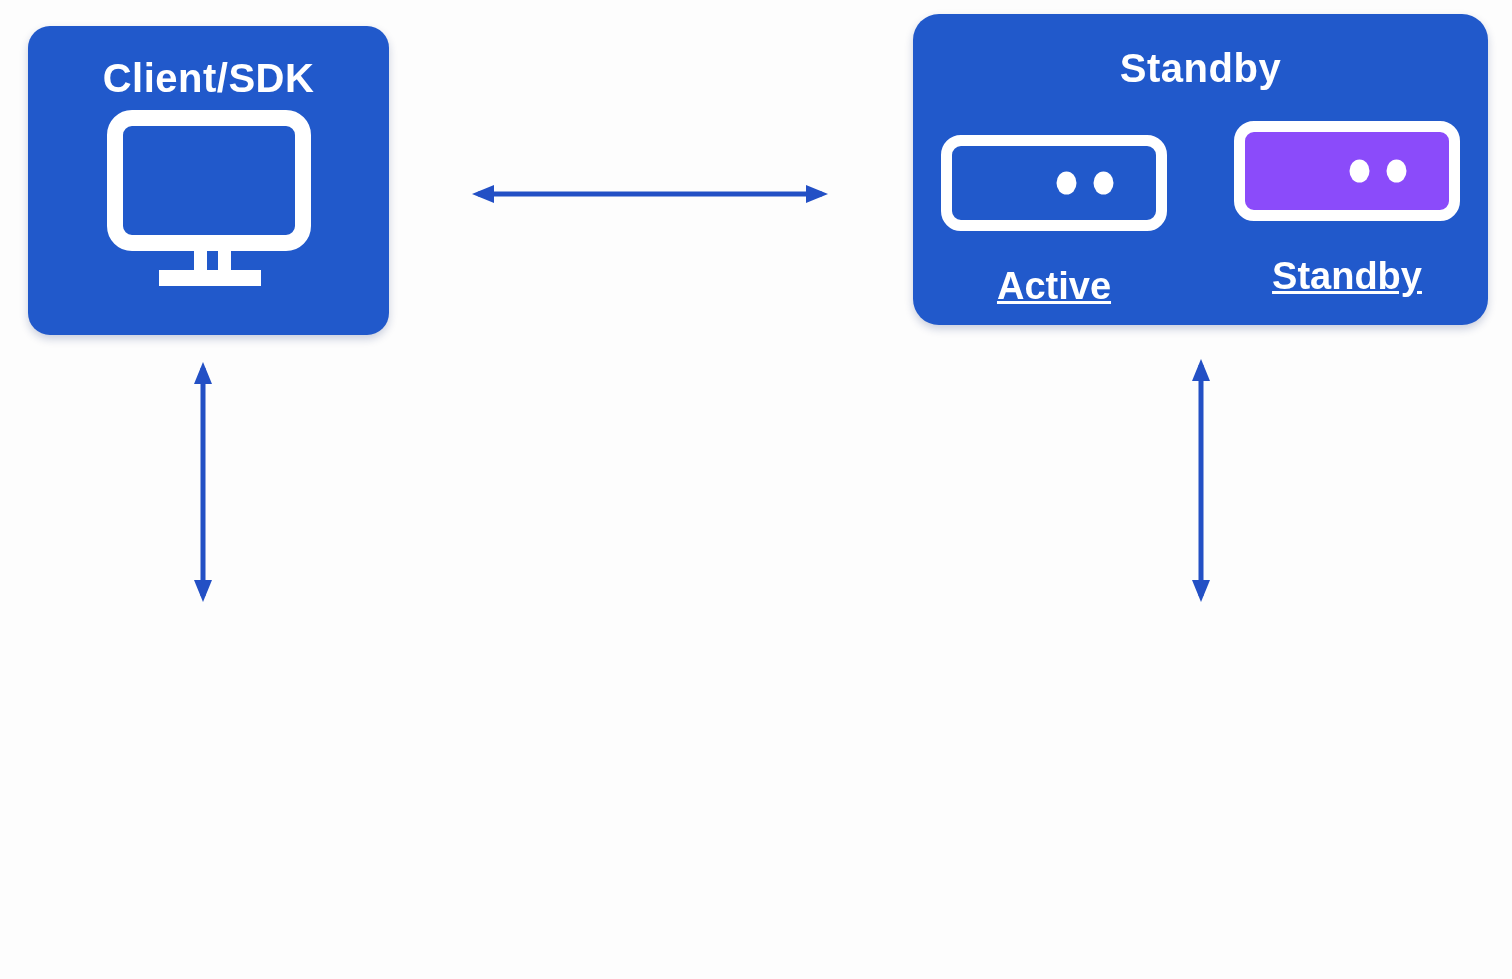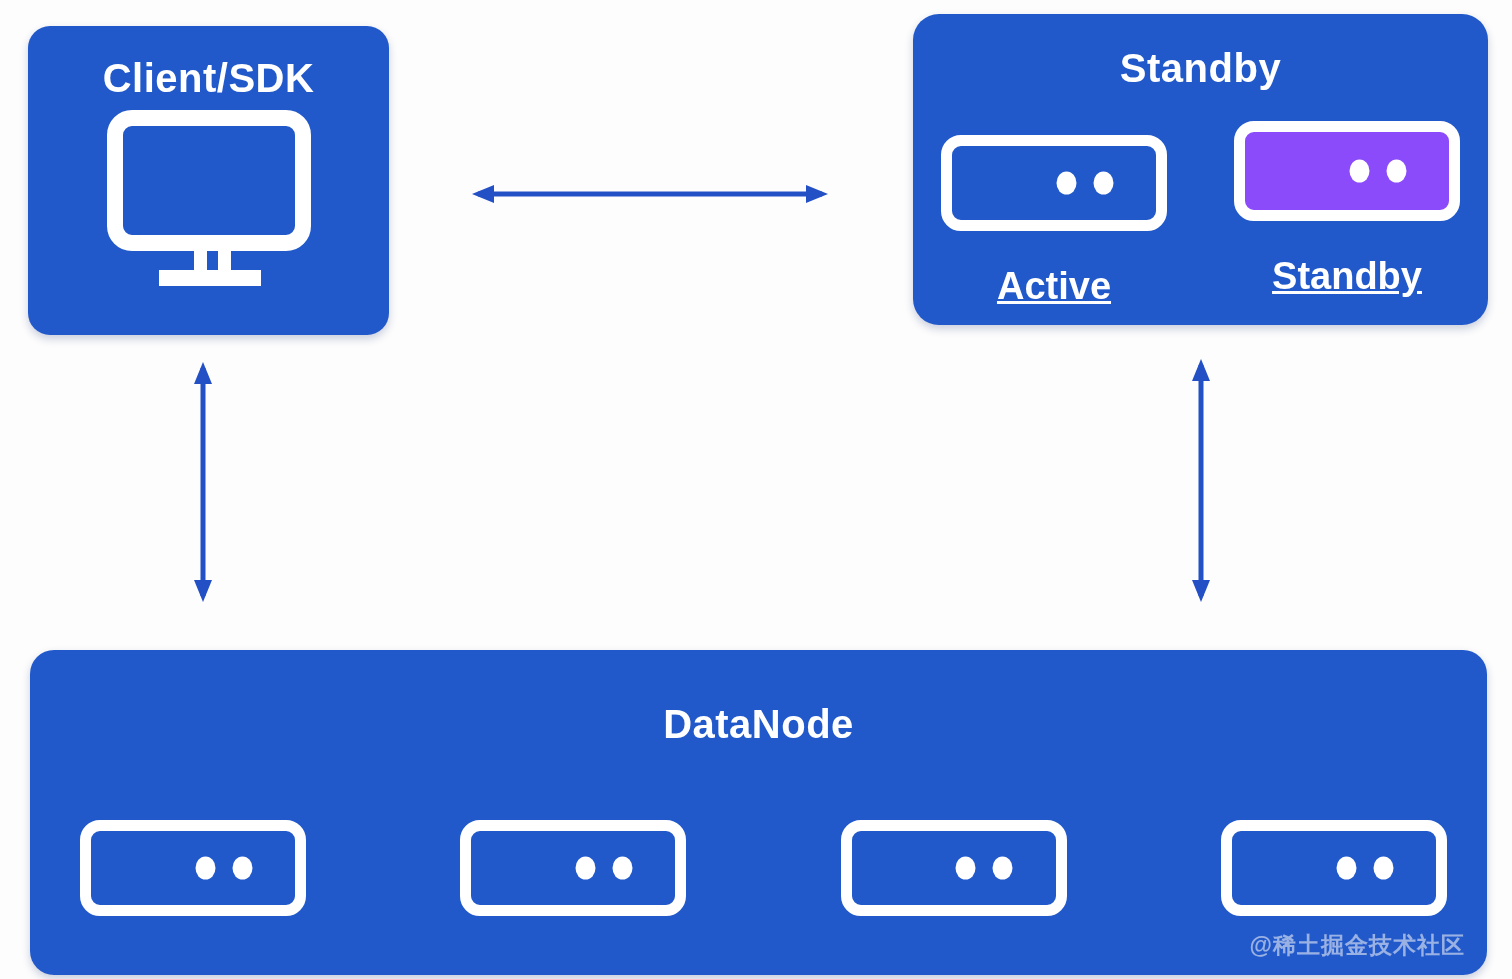--- a/index.html
+++ b/index.html
@@ -97,44 +97,14 @@
           <span class="dots">
               <i></i>
               <i></i>
             </span>
         </div>
         <div class="server-label">Standby</div>
       </div>
     </div>
   </div>
 
-  <div class="node-box datanode">
-    <div class="box-title">DataNode</div>
-    <div class="dn-row">
-        <div class="server">
-          <span class="dots">
-            <i></i>
-            <i></i>
-          </span>
-        </div>
-        <div class="server">
-          <span class="dots">
-            <i></i>
-            <i></i>
-          </span>
-        </div>
-        <div class="server">
-          <span class="dots">
-            <i></i>
-            <i></i>
-          </span>
-        </div>
-        <div class="server">
-          <span class="dots">
-            <i></i>
-            <i></i>
-          </span>
-        </div>
-      </div>
-    <div class="watermark">@稀土掘金技术社区</div>
-  </div>
 
 </div>
 
 </body></html>

